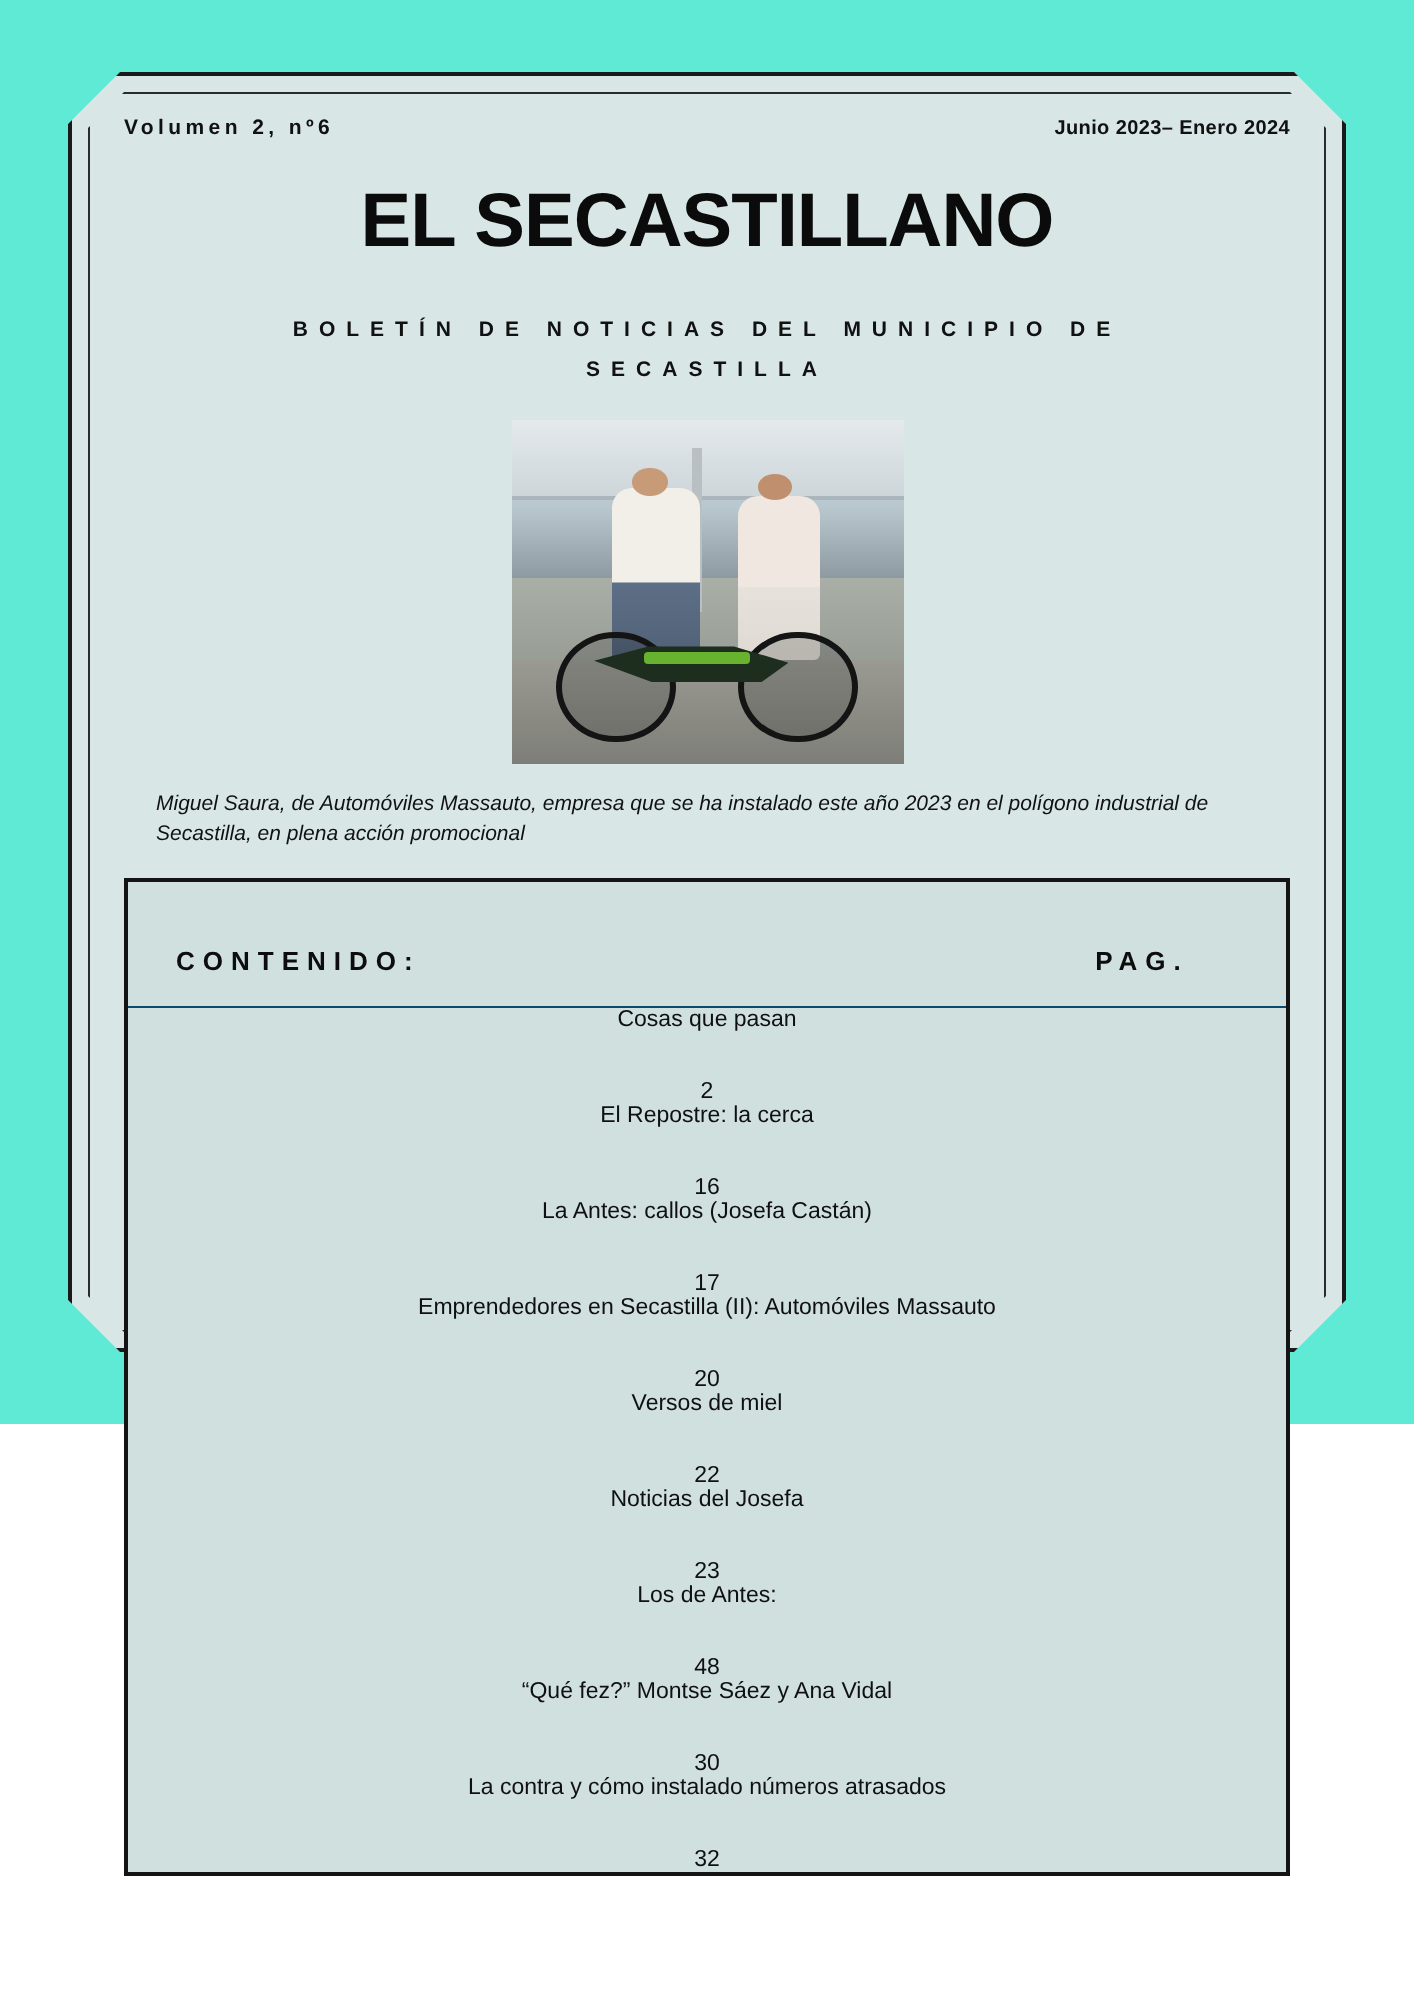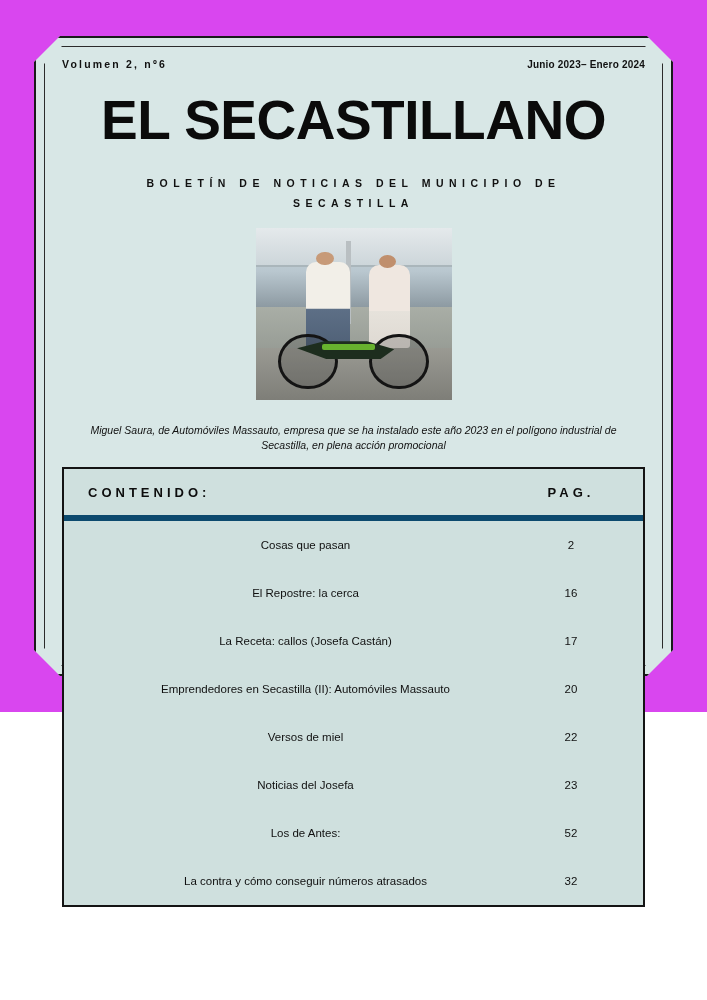--- a/index.html
+++ b/index.html
@@ -11,21 +11,21 @@
     width: 707px;
     height: 1000px;
     font-family: "Liberation Sans", sans-serif;
     overflow: hidden;
   }
 
   .page {
     position: relative;
     width: 707px;
     height: 712px;
-    background: #d946ef;
+    background: #5eead4;
     box-sizing: border-box;
   }
 
   
   .frame-outer {
     position: absolute;
     left: 34px;
     top: 36px;
     right: 34px;
     bottom: 36px;
@@ -69,21 +69,21 @@
   }
   .issue-date {
     font-size: 10px;
     font-weight: bold;
     letter-spacing: 0.2px;
     color: #111;
   }
 
   .title {
     text-align: center;
-    font-size: 55px;
+    font-size: 38px;
     font-weight: bold;
     letter-spacing: -0.5px;
     color: #0b0b0b;
     margin-top: 22px;
     line-height: 1.05;
     font-family: "Liberation Sans", sans-serif;
   }
 
   .subtitle {
     text-align: center;
@@ -163,41 +163,42 @@
   .ph-green {
     position: absolute; left: 30%; top: 34%; width: 34%; height: 9%;
     background: #67b22e; border-radius: 2px;
   }
   .ph-pole {
     position: absolute; left: 46%; top: 8%; width: 2.5%; height: 48%;
     background: #b9bfc2;
   }
 
   .caption {
-    margin-top: 23px;
-    text-align: center;
+    margin-top: 13px;
+    text-align: left;
     font-size: 10.5px;
     font-style: italic;
     color: #111;
     line-height: 1.45;
     padding: 0 16px;
   }
 
   
   .toc {
     margin-top: 14px;
     border: 2px solid #141414;
     background: #cfe0de;
   }
   .toc-head {
     display: flex;
     align-items: center;
-    border-bottom: 6px solid #0c4a6e;
+    border-bottom: 1px solid #0c4a6e;
     height: 46px;
     padding: 0 24px;
+    margin-top: 16px;
   }
   .toc-head .label {
     flex: 1;
     font-size: 13px;
     font-weight: bold;
     letter-spacing: 4px;
     color: #0d0d0d;
   }
   .toc-head .pag {
     width: 96px;
@@ -205,20 +206,21 @@
     font-size: 13px;
     font-weight: bold;
     letter-spacing: 4px;
     color: #0d0d0d;
   }
   .toc-row {
     display: flex;
     align-items: center;
     height: 48px;
     padding: 0 24px;
+    flex-direction: column;
   }
   .toc-row .item {
     flex: 1;
     text-align: center;
     font-size: 11.5px;
     color: #101010;
   }
   .toc-row .page-no {
     width: 96px;
     text-align: center;
@@ -275,39 +277,43 @@
 
       <div class="toc-row">
         <div class="item">Cosas que pasan</div>
         <div class="page-no">2</div>
       </div>
       <div class="toc-row">
         <div class="item">El Repostre: la cerca</div>
         <div class="page-no">16</div>
       </div>
       <div class="toc-row">
-        <div class="item">La Receta: callos (Josefa Castán)</div>
+        <div class="item">La Antes: callos (Josefa Castán)</div>
         <div class="page-no">17</div>
       </div>
       <div class="toc-row">
         <div class="item">Emprendedores en Secastilla (II): Automóviles Massauto</div>
         <div class="page-no">20</div>
       </div>
       <div class="toc-row">
         <div class="item">Versos de miel</div>
         <div class="page-no">22</div>
       </div>
       <div class="toc-row">
         <div class="item">Noticias del Josefa</div>
         <div class="page-no">23</div>
       </div>
       <div class="toc-row">
         <div class="item">Los de Antes:</div>
-        <div class="page-no">52</div>
-      </div>
-      <div class="toc-row">
-        <div class="item">La contra y cómo conseguir números atrasados</div>
+        <div class="page-no">48</div>
+      </div>
+      <div class="toc-row">
+        <div class="item">“Qué fez?” Montse Sáez y Ana Vidal</div>
+        <div class="page-no">30</div>
+      </div>
+      <div class="toc-row">
+        <div class="item">La contra y cómo instalado números atrasados</div>
         <div class="page-no">32</div>
       </div>
     </div>
 
   </div>
 </div>
 
 </body></html>

